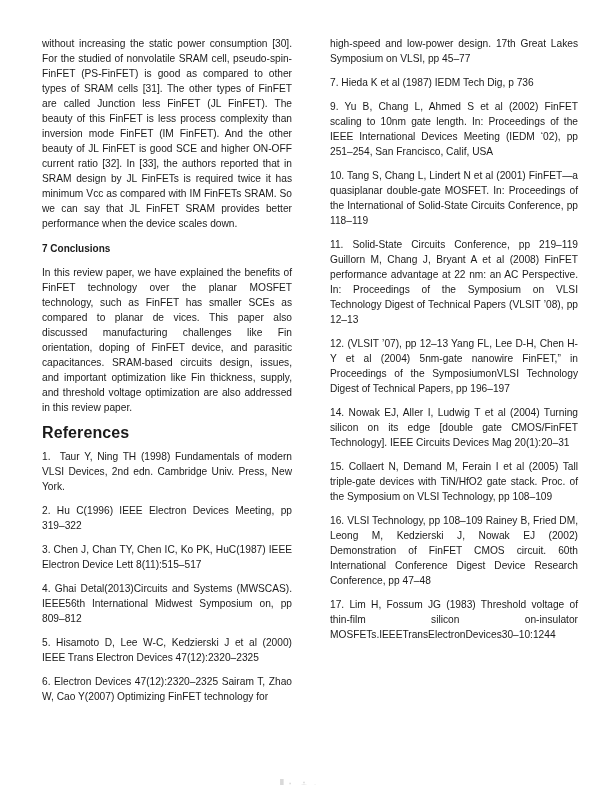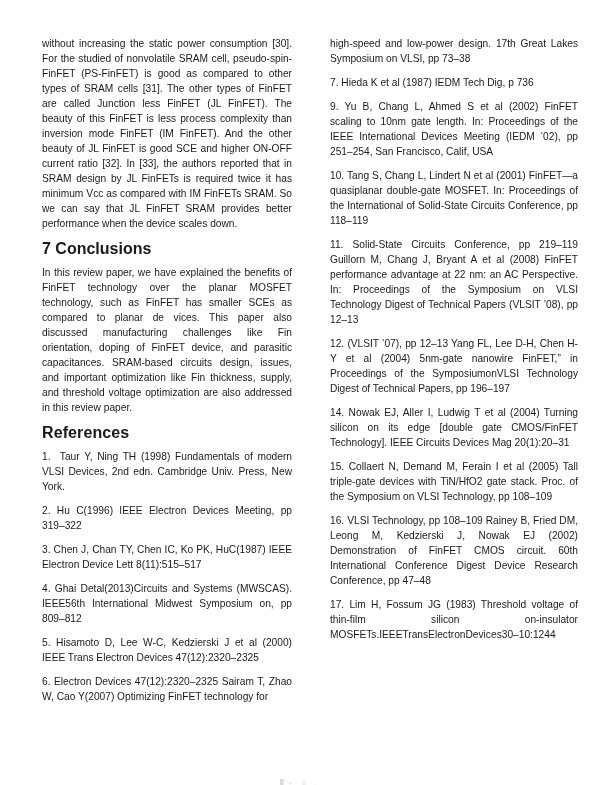--- a/index.html
+++ b/index.html
@@ -1,21 +1,21 @@
 <!DOCTYPE html>
 <html><head>
 <meta charset="utf-8">
 <style>
   html, body { margin: 0; padding: 0; background: #ffffff; }
   body { width: 611px; height: 785px; position: relative; overflow: hidden; font-family: "Liberation Sans", sans-serif; color: #1a1a1a; }
   .col { position: absolute; top: 36px; width: 250px; font-size: 10.2px; line-height: 15px; text-align: justify; }
   .col-left { left: 42px; }
   .col-right { left: 330px; width: 248px; top: 36px; }
   .para { margin: 0 0 10px 0; }
-  .sec-heading { font-weight: bold; font-size: 16px; margin: 6px 0 9px 0; }
+  .sec-heading { font-weight: bold; font-size: 10px; margin: 6px 0 9px 0; }
   .ref-heading { font-weight: bold; font-size: 16px; margin: 4px 0 9px 0; letter-spacing: 0.1px; }
   .ref { margin: 8px 0 9px 0; }
   .cont { margin: 0 0 9px 0; }
   .watermark { position: absolute; left: 253px; top: 745px; width: 70px; text-align: center; color: #d9d9d9; margin-top: 32px; }
   .wm-ar { font-size: 20px; font-weight: bold; line-height: 20px; font-family: "DejaVu Sans", sans-serif; }
   .wm-url { font-size: 8px; line-height: 10px; }
 </style>
 </head>
 <body>
 
@@ -26,21 +26,21 @@
   <div class="ref-heading">References</div>
   <p class="ref">1.&nbsp;&nbsp;Taur Y, Ning TH (1998) Fundamentals of modern VLSI Devices, 2nd edn. Cambridge Univ. Press, New York.</p>
   <p class="ref">2. Hu C(1996) IEEE Electron Devices Meeting, pp 319–322</p>
   <p class="ref">3. Chen J, Chan TY, Chen IC, Ko PK, HuC(1987) IEEE Electron Device Lett 8(11):515–517</p>
   <p class="ref">4. Ghai Detal(2013)Circuits and Systems (MWSCAS). IEEE56th International Midwest Symposium on, pp 809–812</p>
   <p class="ref">5. Hisamoto D, Lee W-C, Kedzierski J et al (2000) IEEE Trans Electron Devices 47(12):2320–2325</p>
   <p class="ref">6. Electron Devices 47(12):2320–2325 Sairam T, Zhao W, Cao Y(2007) Optimizing FinFET technology for</p>
 </div>
 
 <div class="col col-right">
-  <p class="cont">high-speed and low-power design. 17th Great Lakes Symposium on VLSI, pp 73–38</p>
+  <p class="cont">high-speed and low-power design. 17th Great Lakes Symposium on VLSI, pp 45–77</p>
   <p class="ref">7. Hieda K et al (1987) IEDM Tech Dig, p 736</p>
   <p class="ref">9. Yu B, Chang L, Ahmed S et al (2002) FinFET scaling to 10nm gate length. In: Proceedings of the IEEE International Devices Meeting (IEDM ‘02), pp 251–254, San Francisco, Calif, USA</p>
   <p class="ref">10. Tang S, Chang L, Lindert N et al (2001) FinFET—a quasiplanar double-gate MOSFET. In: Proceedings of the International of Solid-State Circuits Conference, pp 118–119</p>
   <p class="ref">11. Solid-State Circuits Conference, pp 219–119 Guillorn M, Chang J, Bryant A et al (2008) FinFET performance advantage at 22 nm: an AC Perspective. In: Proceedings of the Symposium on VLSI Technology Digest of Technical Papers (VLSIT ’08), pp 12–13</p>
   <p class="ref">12. (VLSIT ’07), pp 12–13 Yang FL, Lee D-H, Chen H-Y et al (2004) 5nm-gate nanowire FinFET,” in Proceedings of the SymposiumonVLSI Technology Digest of Technical Papers, pp 196–197</p>
   <p class="ref">14. Nowak EJ, Aller I, Ludwig T et al (2004) Turning silicon on its edge [double gate CMOS/FinFET Technology]. IEEE Circuits Devices Mag 20(1):20–31</p>
   <p class="ref">15. Collaert N, Demand M, Ferain I et al (2005) Tall triple-gate devices with TiN/HfO2 gate stack. Proc. of the Symposium on VLSI Technology, pp 108–109</p>
   <p class="ref">16. VLSI Technology, pp 108–109 Rainey B, Fried DM, Leong M, Kedzierski J, Nowak EJ (2002) Demonstration of FinFET CMOS circuit. 60th International Conference Digest Device Research Conference, pp 47–48</p>
   <p class="ref">17. Lim H, Fossum JG (1983) Threshold voltage of thin-film silicon on-insulator MOSFETs.IEEETransElectronDevices30–10:1244</p>
 </div>

